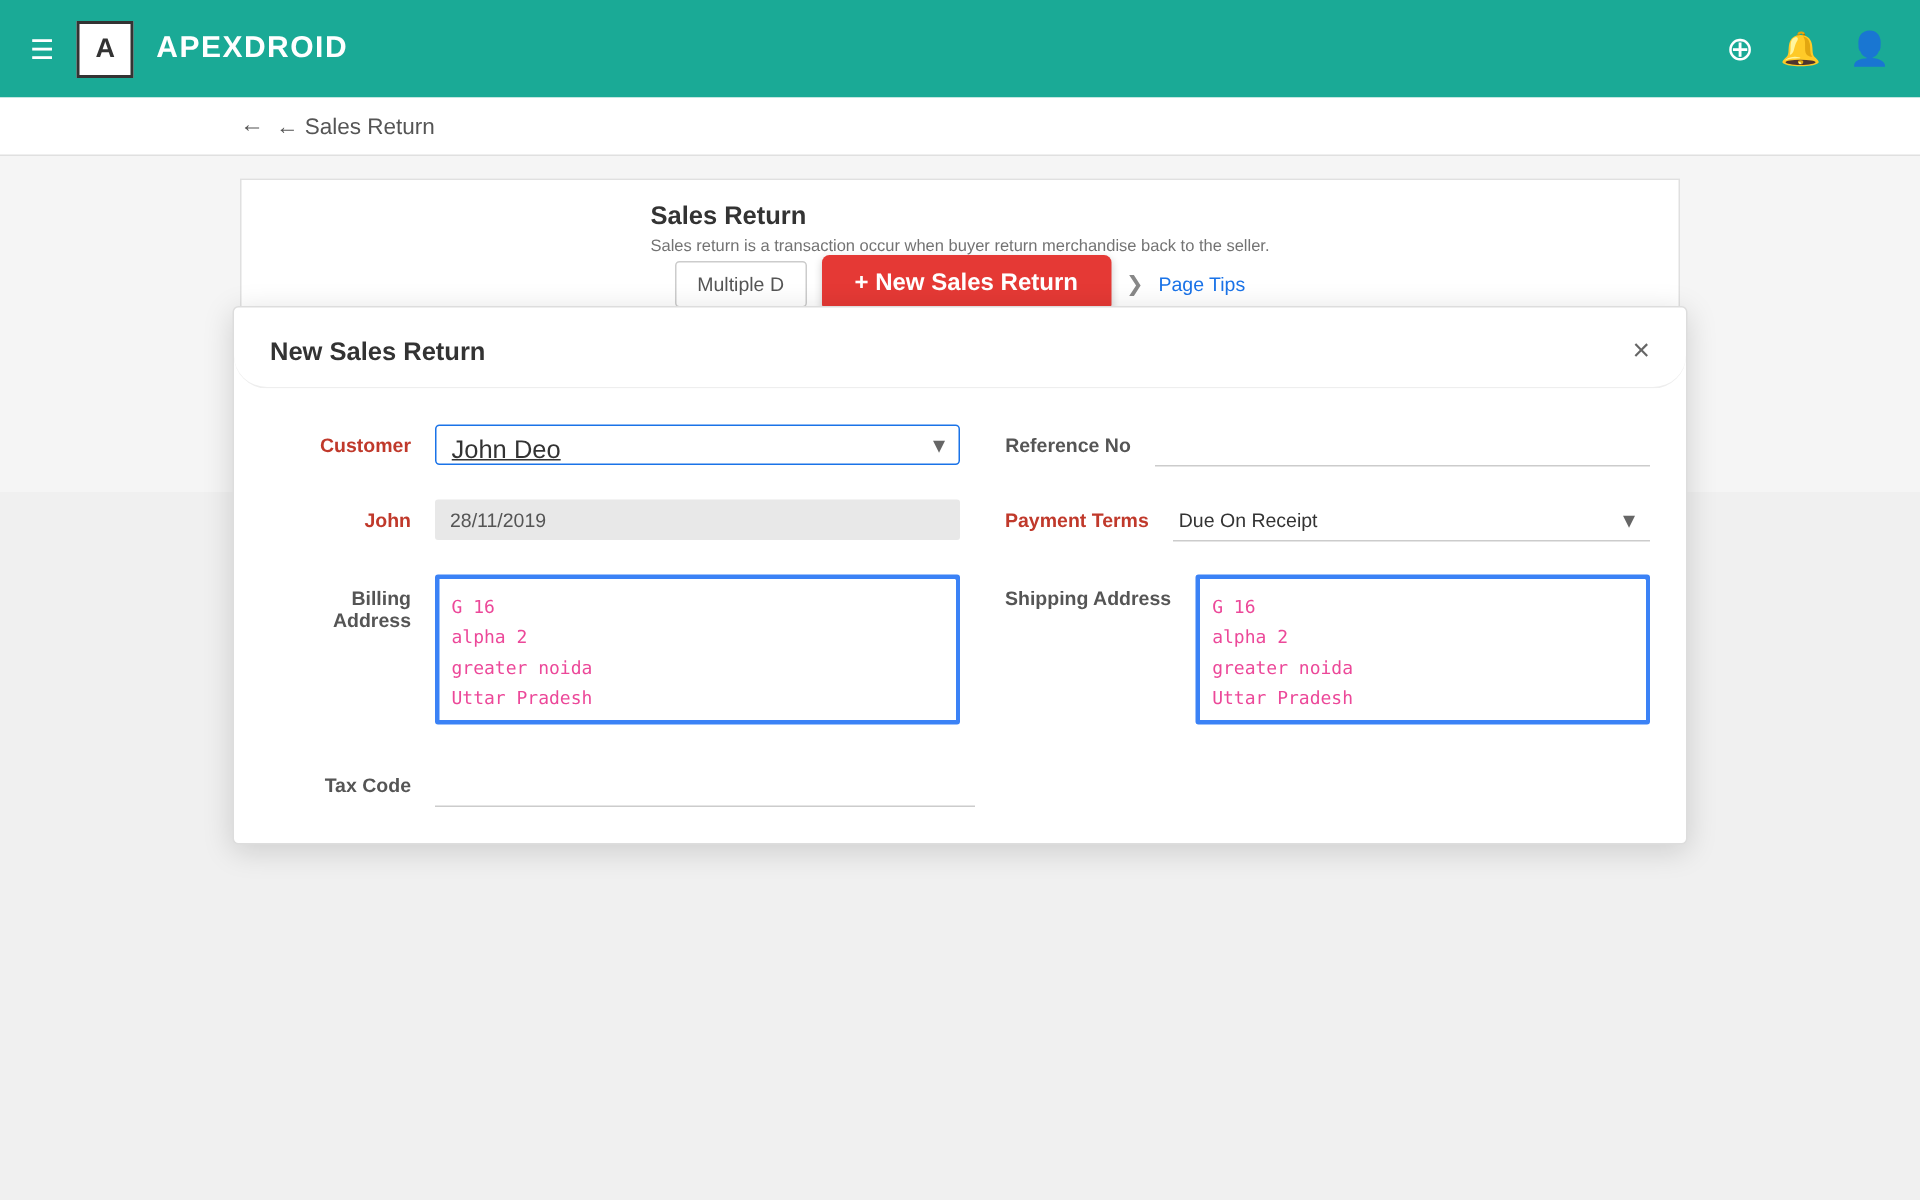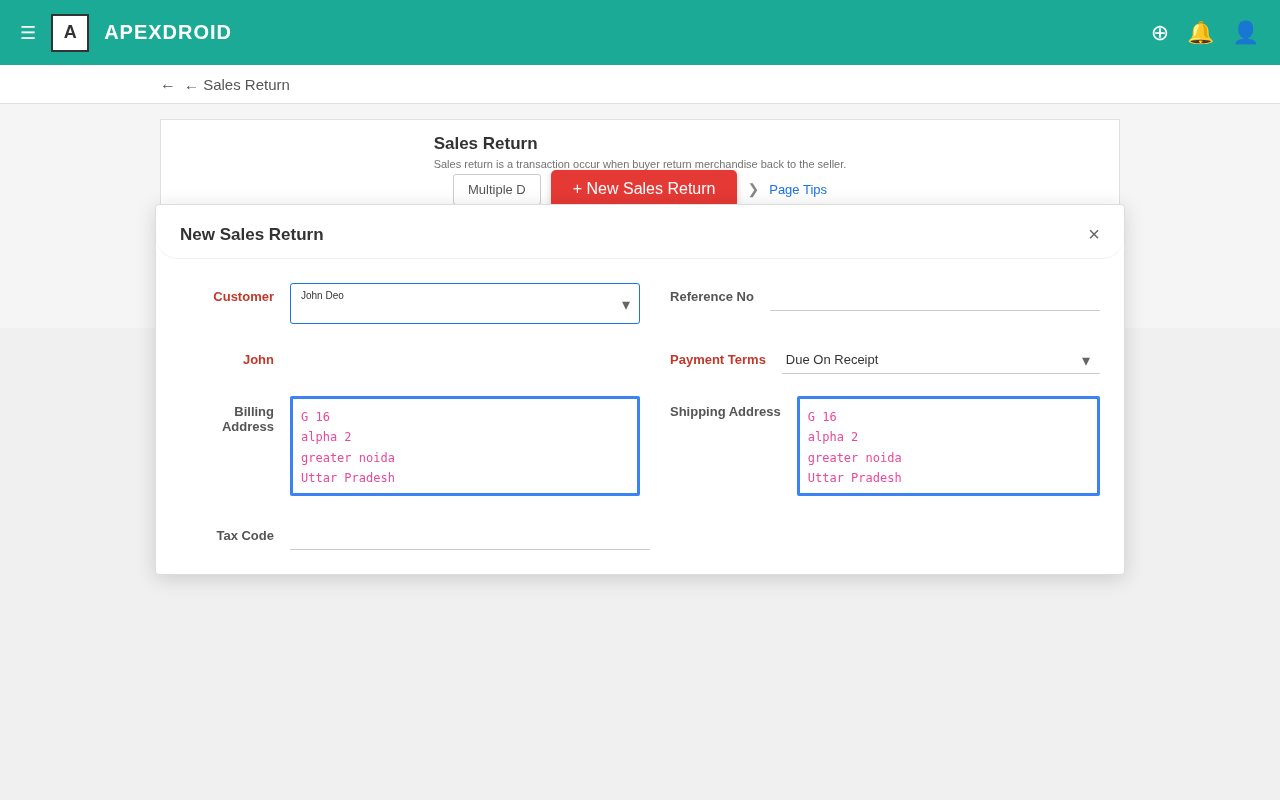--- a/index.html
+++ b/index.html
@@ -64,21 +64,21 @@
       color: #555;
       border-radius: 3px;
       cursor: pointer;
     }
     .new-sales-return-btn {
       background: #e53935;
       color: white;
       border: none;
       padding: 10px 22px;
       font-size: 16px;
-      font-weight: normal;
+      font-weight: bold;
       border-radius: 5px;
       cursor: pointer;
       box-shadow: 0 2px 6px rgba(0,0,0,0.2);
     }
     .page-tips-link { color: #1a73e8; font-size: 13px; cursor: pointer; text-decoration: none; display: flex; align-items: center; gap: 4px; }
 
     
     .arrow-container {
       display: flex;
       justify-content: center;
@@ -183,28 +183,29 @@
     }
     .field-input {
       flex: 1;
     }
     .select-wrapper {
       position: relative;
       flex: 1;
     }
     .select-wrapper select {
       width: 100%;
-      padding: 6px 30px 22px 10px;
+      padding: 6px 30px 0 10px;
       border: 1.5px solid #1a73e8;
       border-radius: 3px;
-      font-size: 10px;
+      font-size: 17px;
       color: #333;
       appearance: none;
       background: white;
       cursor: pointer;
+      text-decoration: underline;
     }
     .select-wrapper::after {
       content: '▾';
       position: absolute;
       right: 10px;
       top: 50%;
       transform: translateY(-50%);
       color: #666;
       pointer-events: none;
     }
@@ -344,20 +345,23 @@
               <span class="field-label-right" style="color:#555; white-space:nowrap;">Reference No</span>
               <div class="field-input">
                 <input type="text" class="text-input" value="" style="">
               </div>
             </div>
           </div>
 
           <div class="form-row">
             <div class="form-col-left">
               <span class="field-label" style="color:#c0392b;">John</span>
+              <div class="field-input">
+                <div class="date-input">28/11/2019</div>
+              </div>
             </div>
             <div class="form-col-right">
               <span class="field-label-right" style="white-space:nowrap;">Payment Terms</span>
               <div class="select-plain-wrapper field-input">
                 <select>
                   <option>Due On Receipt</option>
                 </select>
               </div>
             </div>
           </div>

